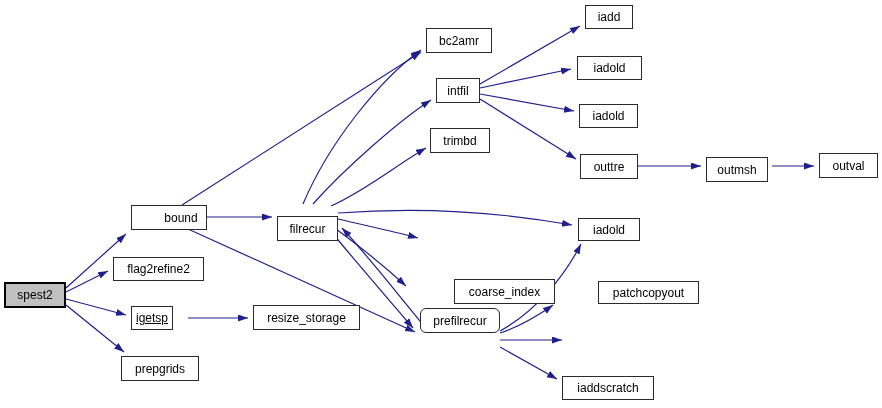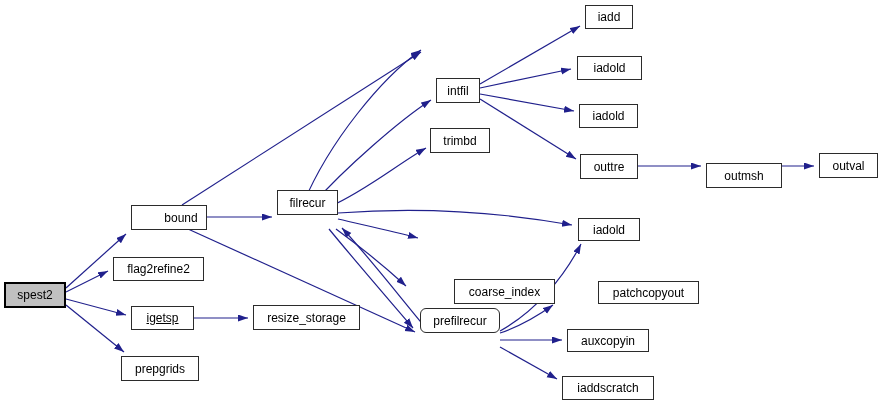--- a/index.html
+++ b/index.html
@@ -90,32 +90,32 @@
         <path d="M500,331 C536,311 564,277 581,244" class="edge" marker-end="url(#arrowhead)"></path>
         <path d="M500,333 C521,326 539,315 553,305" class="edge" marker-end="url(#arrowhead)"></path>
         <path d="M500,340 L562,340" class="edge" marker-end="url(#arrowhead)"></path>
         <path d="M500,347 L557,379" class="edge" marker-end="url(#arrowhead)"></path>
       </g>
   </svg>
   <div id="node-layer">
       <div class="node highlight" style="left: 4px; top: 282px; width: 62px; height: 26px;">spest2</div>
       <div class="node" style="left: 131px; top: 205px; width: 76px; height: 25px; padding-left: 24px;">bound</div>
       <div class="node" style="left: 113px; top: 257px; width: 91px; height: 24px;">flag2refine2</div>
-      <div class="node" style="left: 131px; top: 306px; width: 63px; height: 24px; text-decoration: underline;">igetsp</div>
+      <div class="node" style="left: 131px; top: 306px; width: 42px; height: 24px; text-decoration: underline;">igetsp</div>
       <div class="node" style="left: 121px; top: 356px; width: 78px; height: 25px;">prepgrids</div>
-      <div class="node" style="left: 277px; top: 190px; width: 61px; height: 25px;">filrecur</div>
+      <div class="node" style="left: 277px; top: 216px; width: 61px; height: 25px;">filrecur</div>
       <div class="node" style="left: 253px; top: 305px; width: 107px; height: 25px;">resize_storage</div>
+      <div class="node" style="left: 426px; top: 28px; width: 66px; height: 25px;">bc2amr</div>
       <div class="node" style="left: 436px; top: 78px; width: 44px; height: 25px;">intfil</div>
       <div class="node" style="left: 430px; top: 128px; width: 60px; height: 25px;">trimbd</div>
       <div class="node" style="left: 410px; top: 279px; width: 101px; height: 25px; margin-left: 44px;">coarse_index</div>
       <div class="node" style="left: 420px; top: 308px; width: 80px; height: 25px; border-radius: 6px;">prefilrecur</div>
       <div class="node" style="left: 585px; top: 5px; width: 48px; height: 24px;">iadd</div>
       <div class="node" style="left: 577px; top: 56px; width: 65px; height: 24px;">iadold</div>
       <div class="node" style="left: 579px; top: 104px; width: 59px; height: 24px;">iadold</div>
       <div class="node" style="left: 580px; top: 154px; width: 58px; height: 25px;">outtre</div>
-      <div class="node" style="left: 706px; top: 163px; width: 76px; height: 25px;">outmsh</div>
+      <div class="node" style="left: 706px; top: 157px; width: 62px; height: 25px;">outmsh</div>
       <div class="node" style="left: 819px; top: 153px; width: 59px; height: 25px;">outval</div>
       <div class="node" style="left: 578px; top: 218px; width: 62px; height: 23px;">iadold</div>
       <div class="node" style="left: 558px; top: 281px; width: 101px; height: 23px; margin-left: 40px;">patchcopyout</div>
-      <div class="node" style="left: 567px; top: 329px; width: 82px; height: 23px;">auxcopyin</div>
       <div class="node" style="left: 562px; top: 376px; width: 92px; height: 24px;">iaddscratch</div>
     </div>
 </div>
 
 </body></html>

